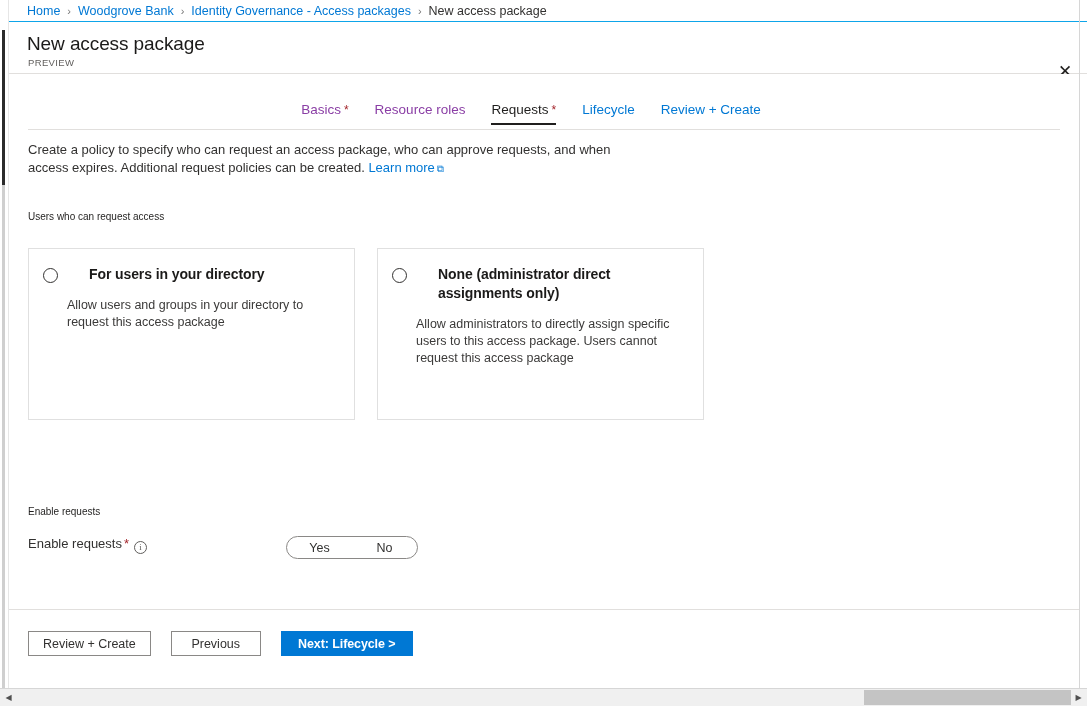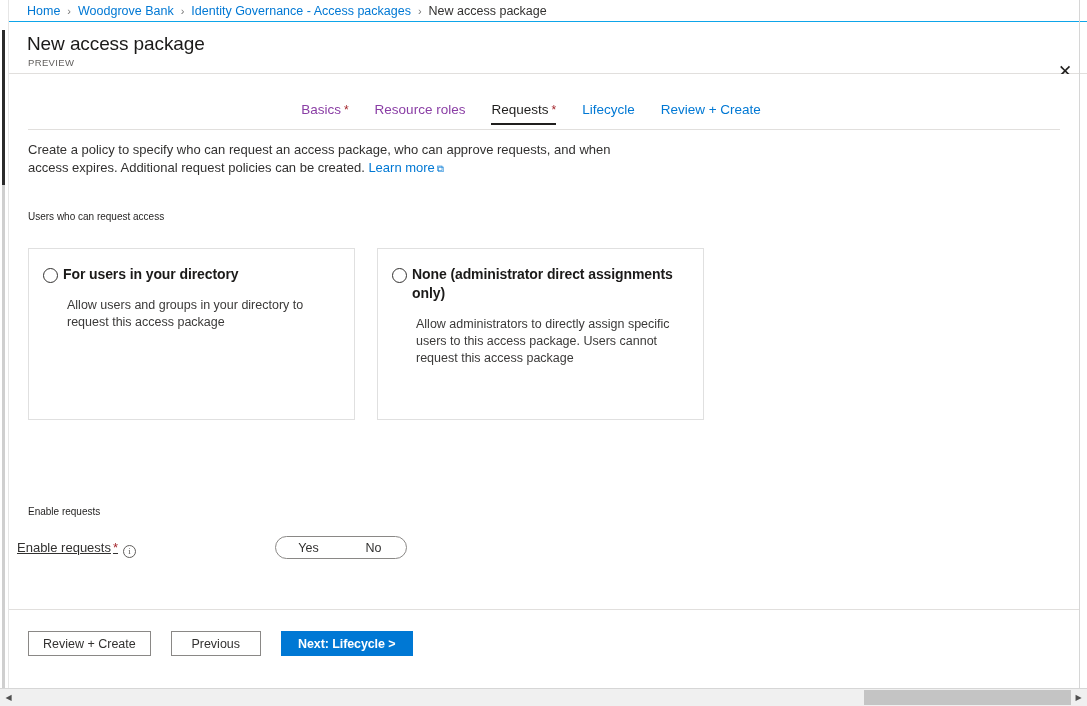--- a/index.html
+++ b/index.html
@@ -197,44 +197,42 @@
   .radio {
     position: absolute;
     left: 14px; top: 19px;
     width: 15px; height: 15px;
     border: 1.3px solid #323130;
     border-radius: 50%;
     background: #ffffff;
     cursor: pointer;
   }
   .card-title {
-    margin-left: 20px;
+    margin-left: 46px;
     font-size: 14px;
     font-weight: bold;
     color: #1b1a19;
     line-height: 19px;
     letter-spacing: -0.1px;
   }
   .card-desc {
     margin-left: 24px;
     margin-top: 13px;
     font-size: 12.5px;
     line-height: 17px;
     color: #3b3a39;
   }
 
   
   .field-row {
     position: absolute;
-    left: 8px; top: 462px;
+    left: 19px; top: 462px;
     width: 430px;
     height: 26px;
     display: flex;
-    align-items: center;
-    text-decoration: underline;
   }
   .field-label {
     font-size: 13px;
     color: #323130;
     width: 250px;
   }
   .label-star { color: #a4262c; margin-left: 2px; }
   .info-icon {
     display: inline-flex;
     align-items: center;

